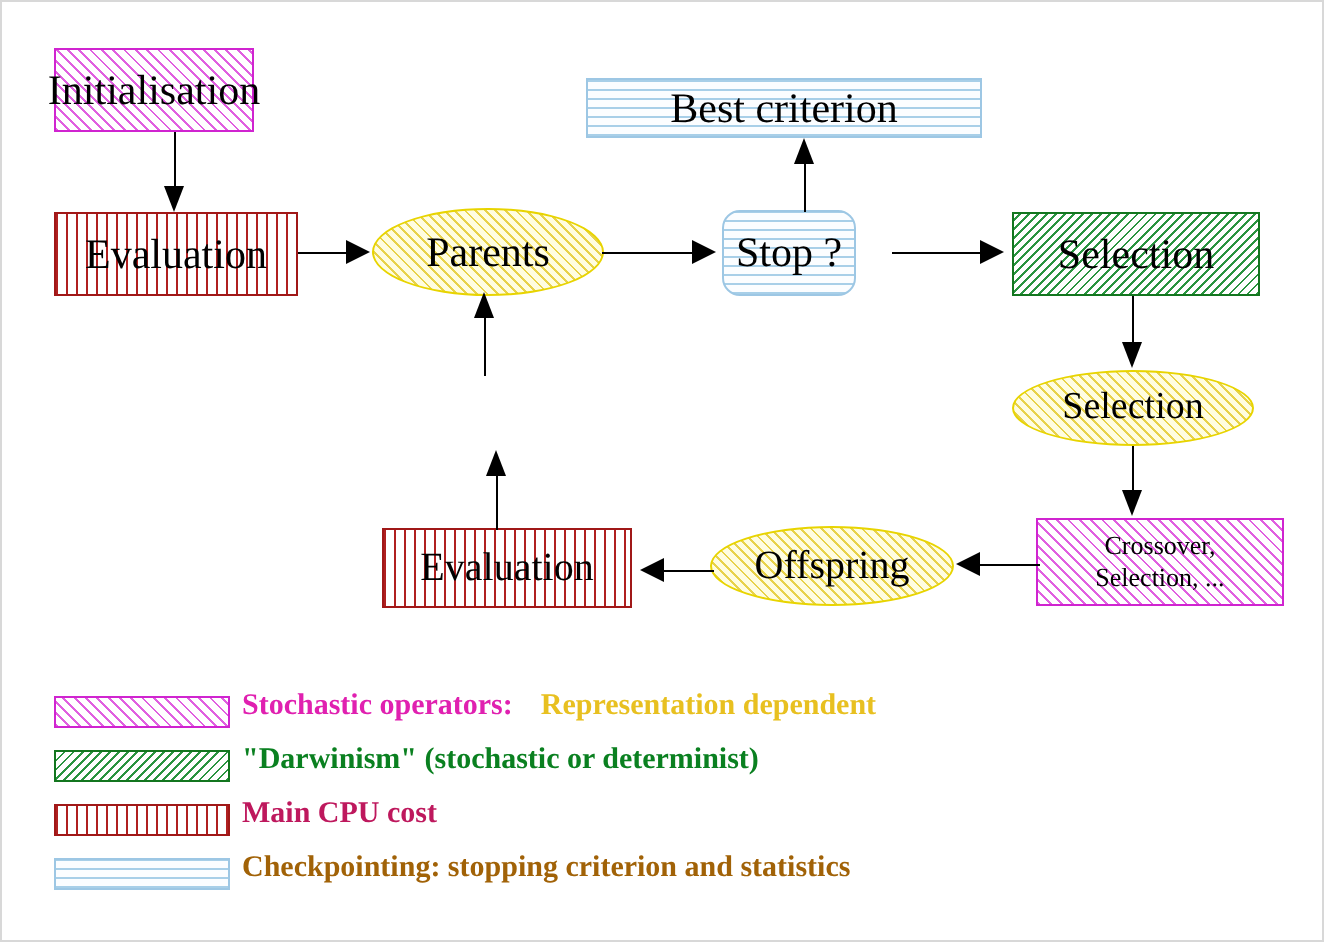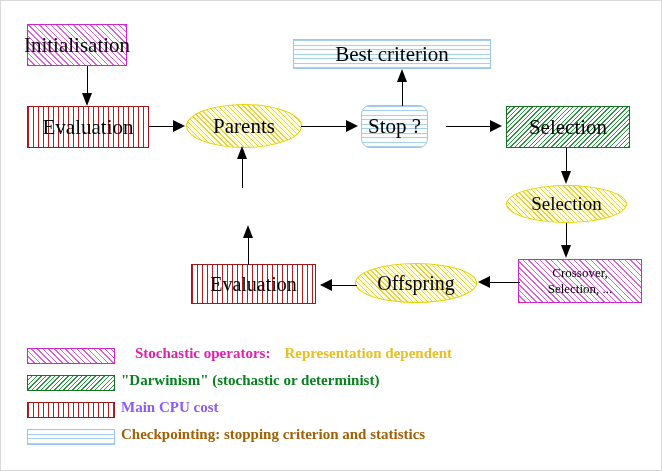--- a/index.html
+++ b/index.html
@@ -121,21 +121,21 @@
     position: absolute;
     left: 120px;
     font-size: 15px;
     white-space: nowrap;
     font-family: "Liberation Serif", serif;
     font-weight: bold;
   }
   .lg-magenta { color: #e020b0; }
   .lg-gold { color: #e8c020; }
   .lg-green { color: #0a8020; }
-  .lg-red { color: #8b5cf6; }
+  .lg-red { color: #be185d; }
   .lg-blue { color: #a16207; }
 </style>
 </head>
 <body>
 
 <div id="canvas">
 
   <div class="node pat-magenta-diag" style="left:26px; top:23px; width:100px; height:42px; font-size:21px;">Initialisation</div>
 
   <div class="node pat-red-vert" style="left:26px; top:105px; width:122px; height:42px; font-size:21px;">Evaluation</div>
@@ -186,21 +186,21 @@
   <div class="edge edge-h" style="left:330px; top:283.5px; width:26px;"></div>
   <div class="arrow arrow-l" style="left:319px; top:278px;"></div>
 
   <div class="edge edge-v" style="left:247px; top:228px; height:36px;"></div>
   <div class="arrow arrow-u" style="left:241.5px; top:224px;"></div>
 
   <div class="edge edge-v" style="left:241px; top:151px; height:36px;"></div>
   <div class="arrow arrow-u" style="left:235.5px; top:145px;"></div>
 
   <div class="legend-swatch pat-magenta-diag" style="left:26px; top:347px;"></div>
-  <div class="legend-text" style="top:344px;margin-left:14px;">
+  <div class="legend-text" style="top:344px;">
     <span class="lg-magenta">Stochastic operators:</span><span style="display:inline-block;width:14px;"></span><span class="lg-gold">Representation dependent</span>
   </div>
 
   <div class="legend-swatch pat-green-diag" style="left:26px; top:374px;"></div>
   <div class="legend-text lg-green" style="top:371px;">"Darwinism" (stochastic or determinist)</div>
 
   <div class="legend-swatch pat-red-vert" style="left:26px; top:401px;"></div>
   <div class="legend-text lg-red" style="top:398px;">Main CPU cost</div>
 
   <div class="legend-swatch pat-blue-horiz" style="left:26px; top:428px;"></div>

